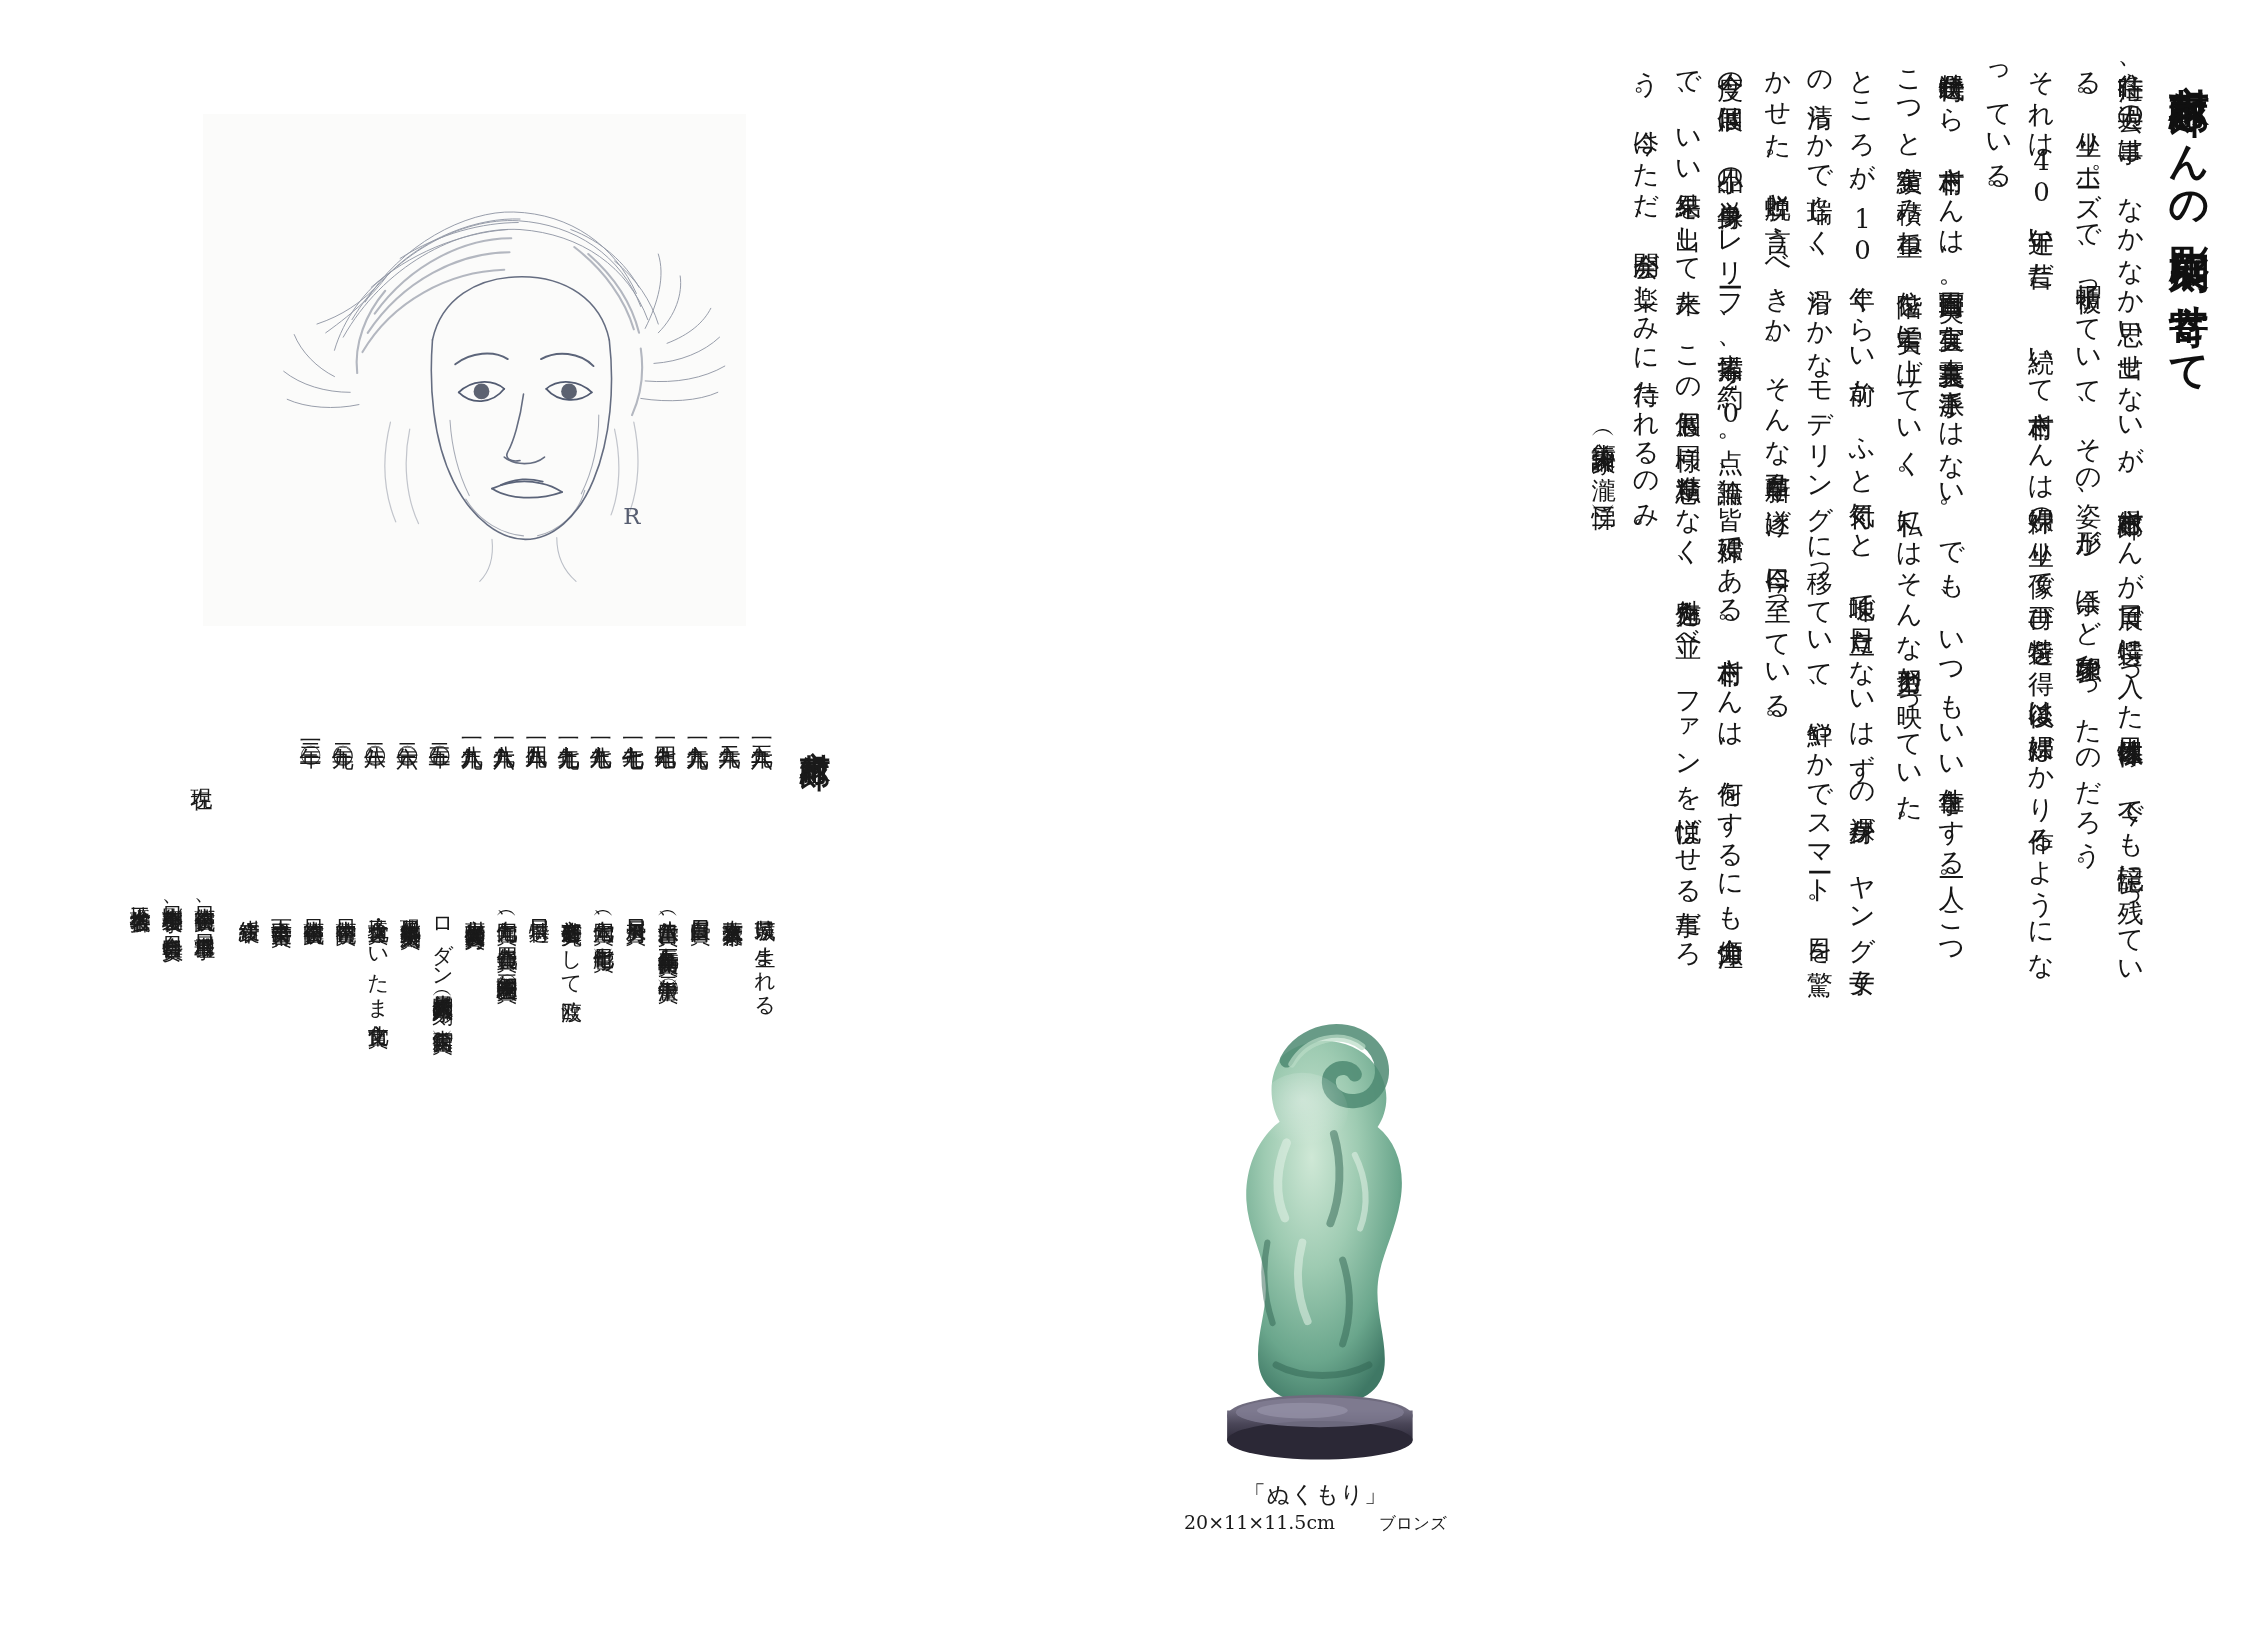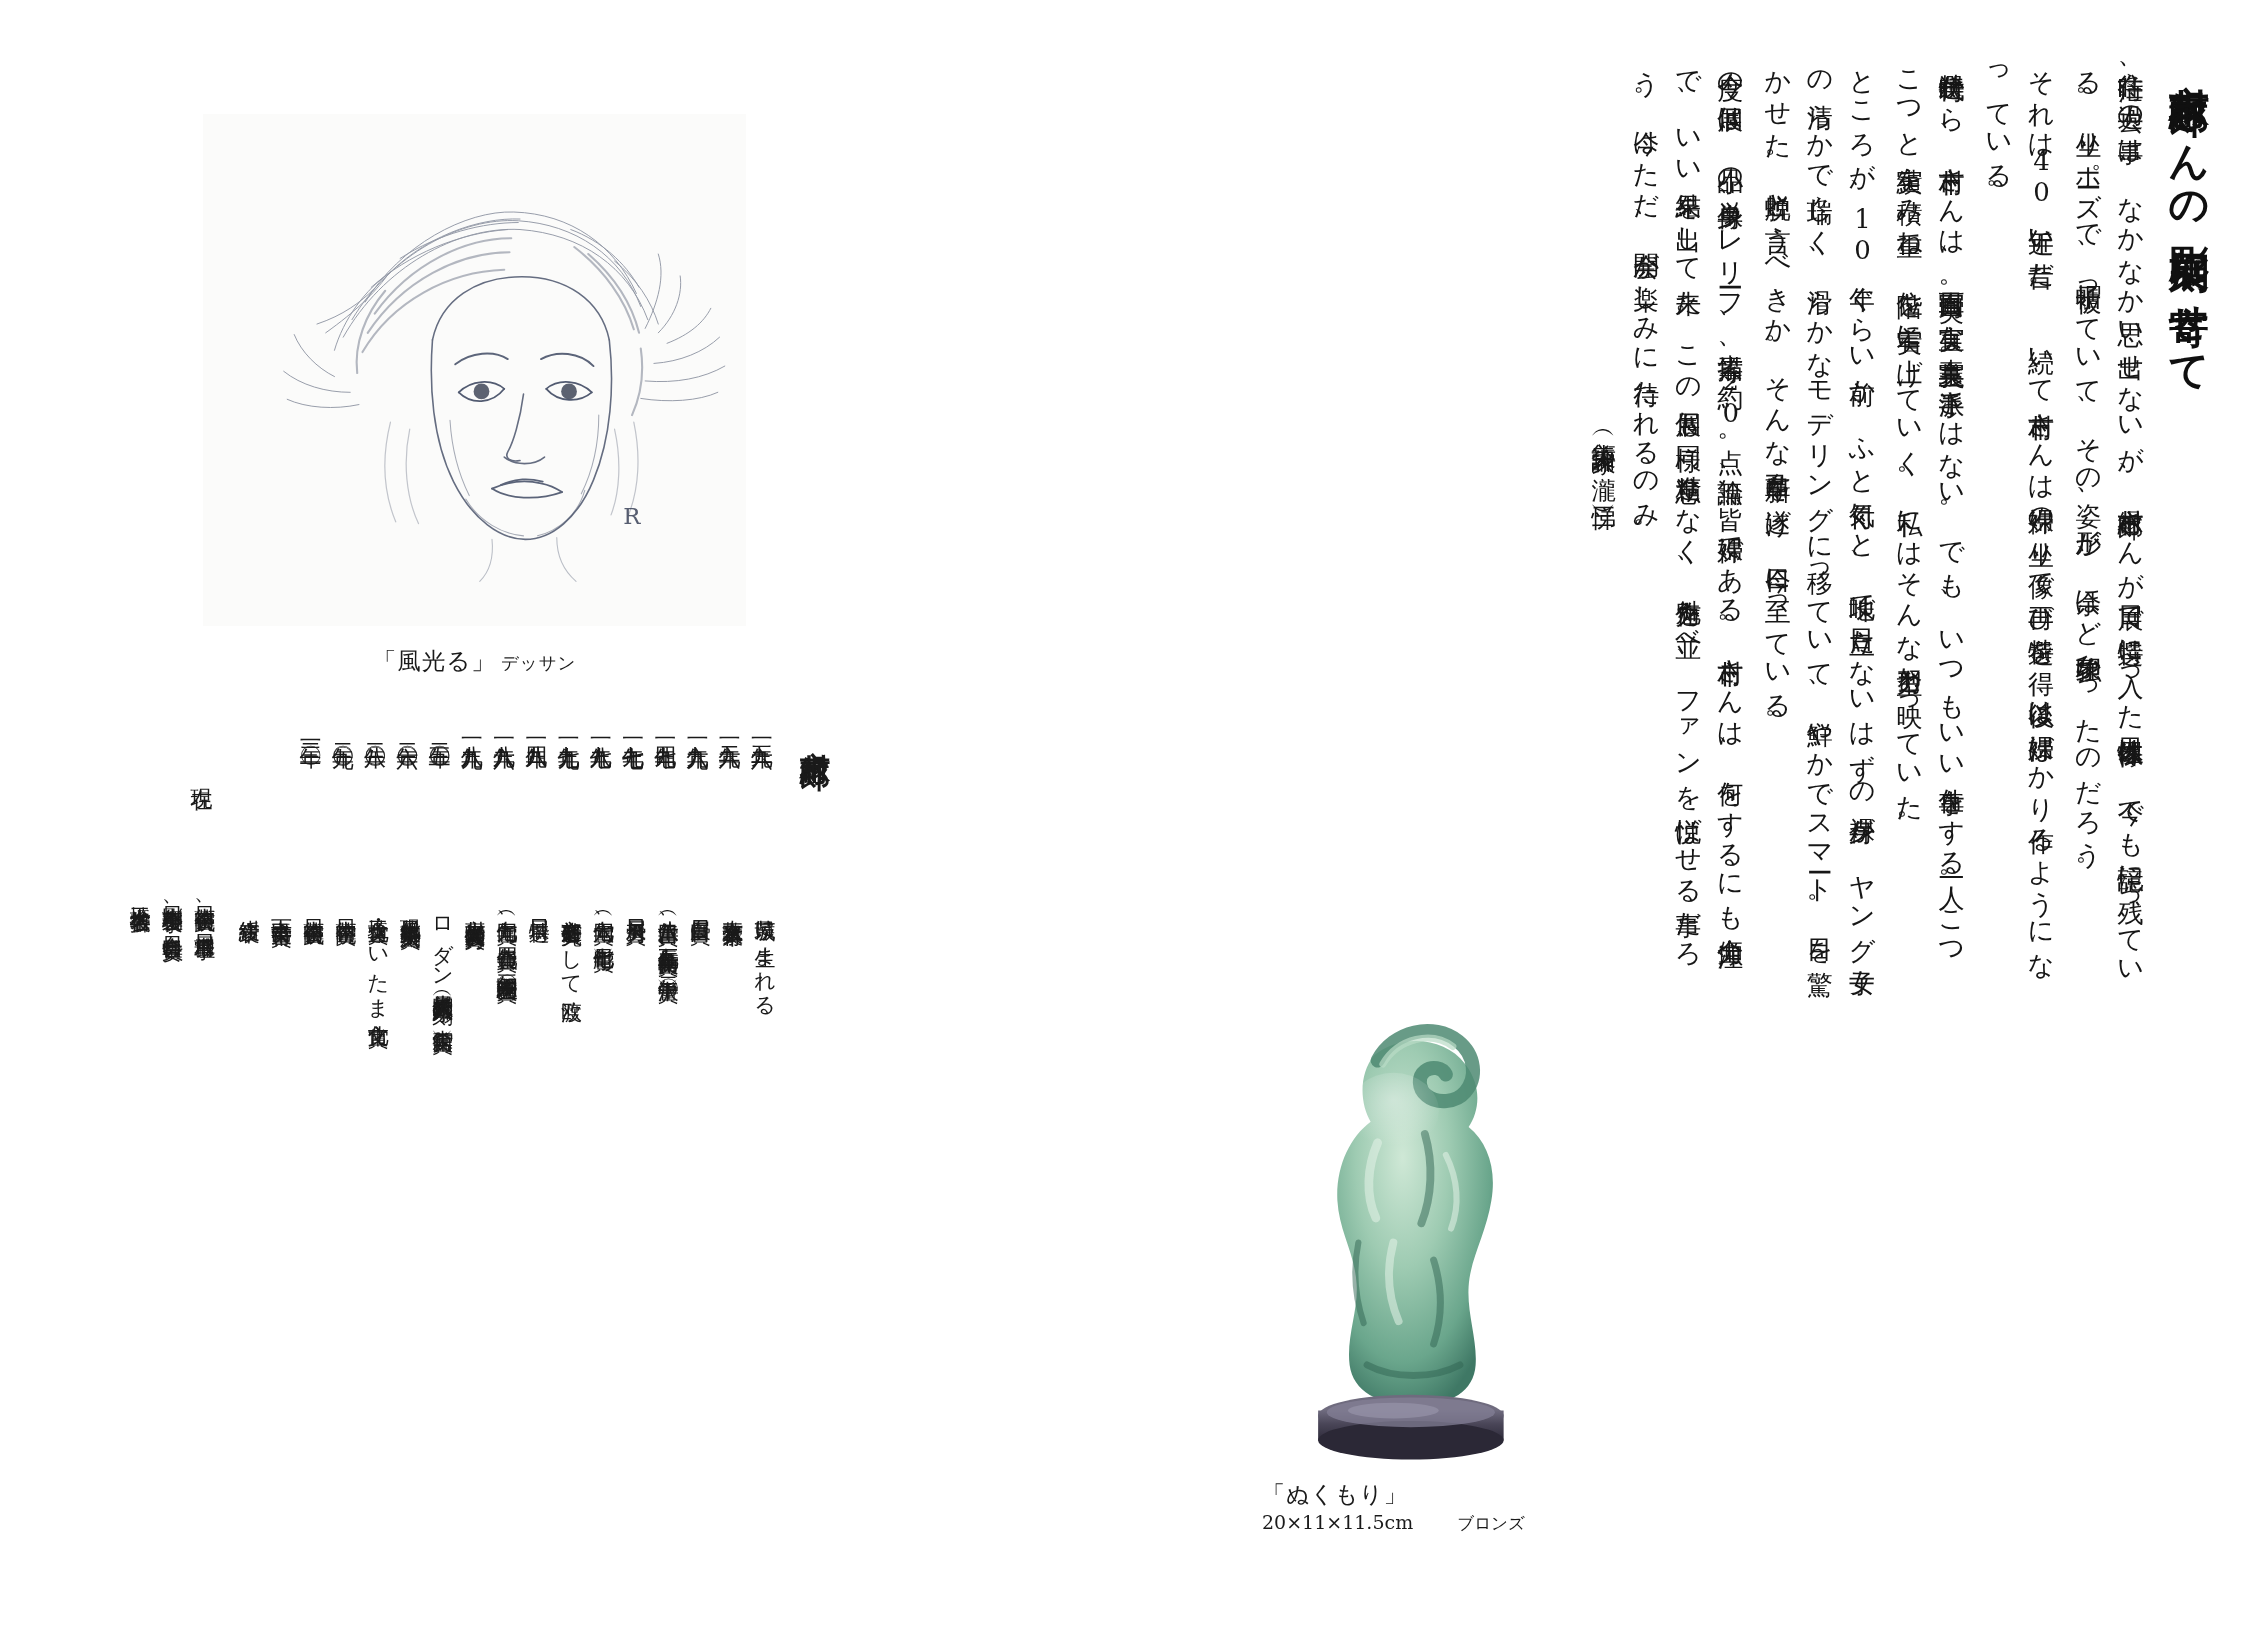--- a/index.html
+++ b/index.html
@@ -91,23 +91,24 @@
   }
   .drawing-caption .sub {
     font-size: 17.5px;
     letter-spacing: 0.9px;
     margin-left: 5.3px;
   }
 
   
   .bronze-block {
     position: absolute;
-    left: 1262px;
+    left: 1171px;
     top: 980px;
     width: 289px;
+    text-align: center;
   }
   .bronze-photo {
     width: 289px;
     height: 490px;
     background: #ffffff;
     position: relative;
   }
   .bronze-caption {
     margin-top: 8.8px;
     font-size: 23px;
@@ -272,23 +273,20 @@
           <g opacity="0.3" stroke-width="1.4">
             <path d="M214 352 C204 392 206 432 220 466"></path>
             <path d="M236 360 C228 398 232 438 246 468"></path>
             <path d="M492 352 C500 390 498 428 486 458"></path>
             <path d="M470 360 C478 396 476 432 466 458"></path>
           </g>
         </g>
         <text x="480" y="468" font-family="DejaVu Serif, serif" font-size="26" fill="#3a4258" opacity="0.85">R</text>
       </svg>
     </div>
-    <div class="drawing-caption">
-      <span>「風光る」</span><span class="sub">デッサン</span>
-    </div>
   </div>
 
   <div class="bronze-block">
     <div class="bronze-photo">
       <svg width="289" height="490" viewBox="0 0 330 560" role="img">
         <defs>
           <radialGradient id="bodyG" cx="42%" cy="32%" r="72%">
             <stop offset="0%" stop-color="#cfe8d6"></stop>
             <stop offset="42%" stop-color="#9ecbb2"></stop>
             <stop offset="78%" stop-color="#6aa68c"></stop>

